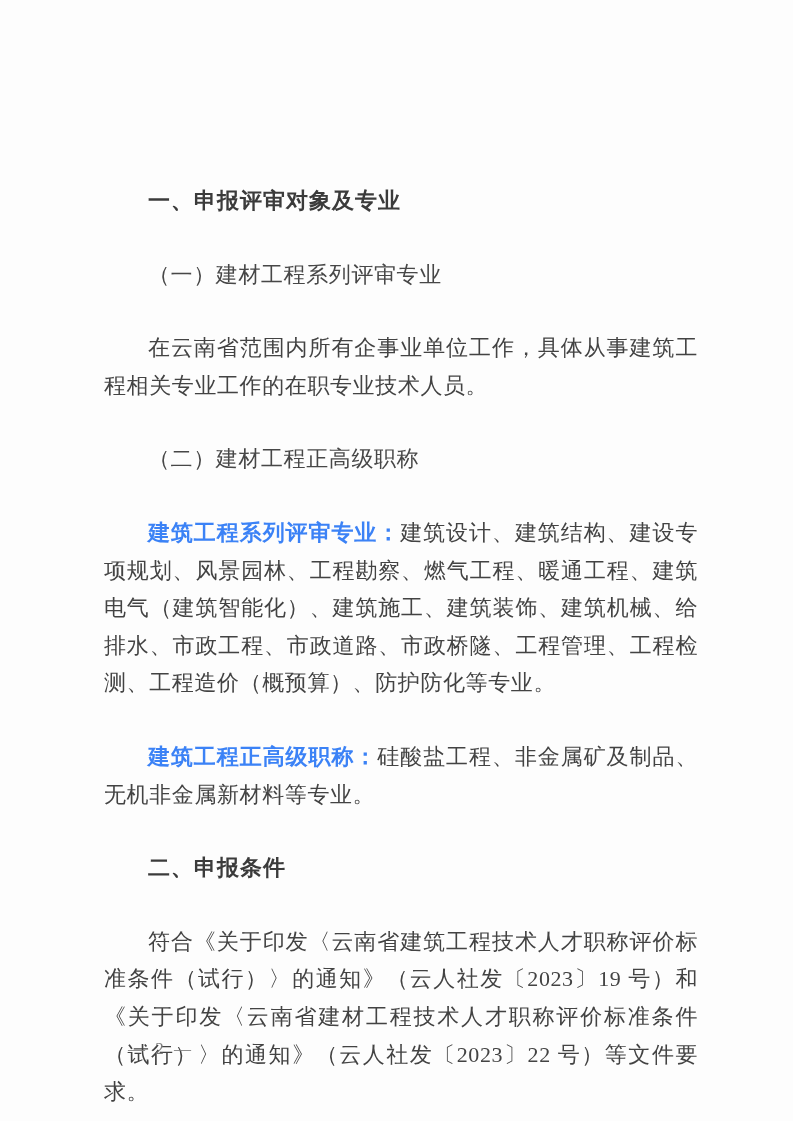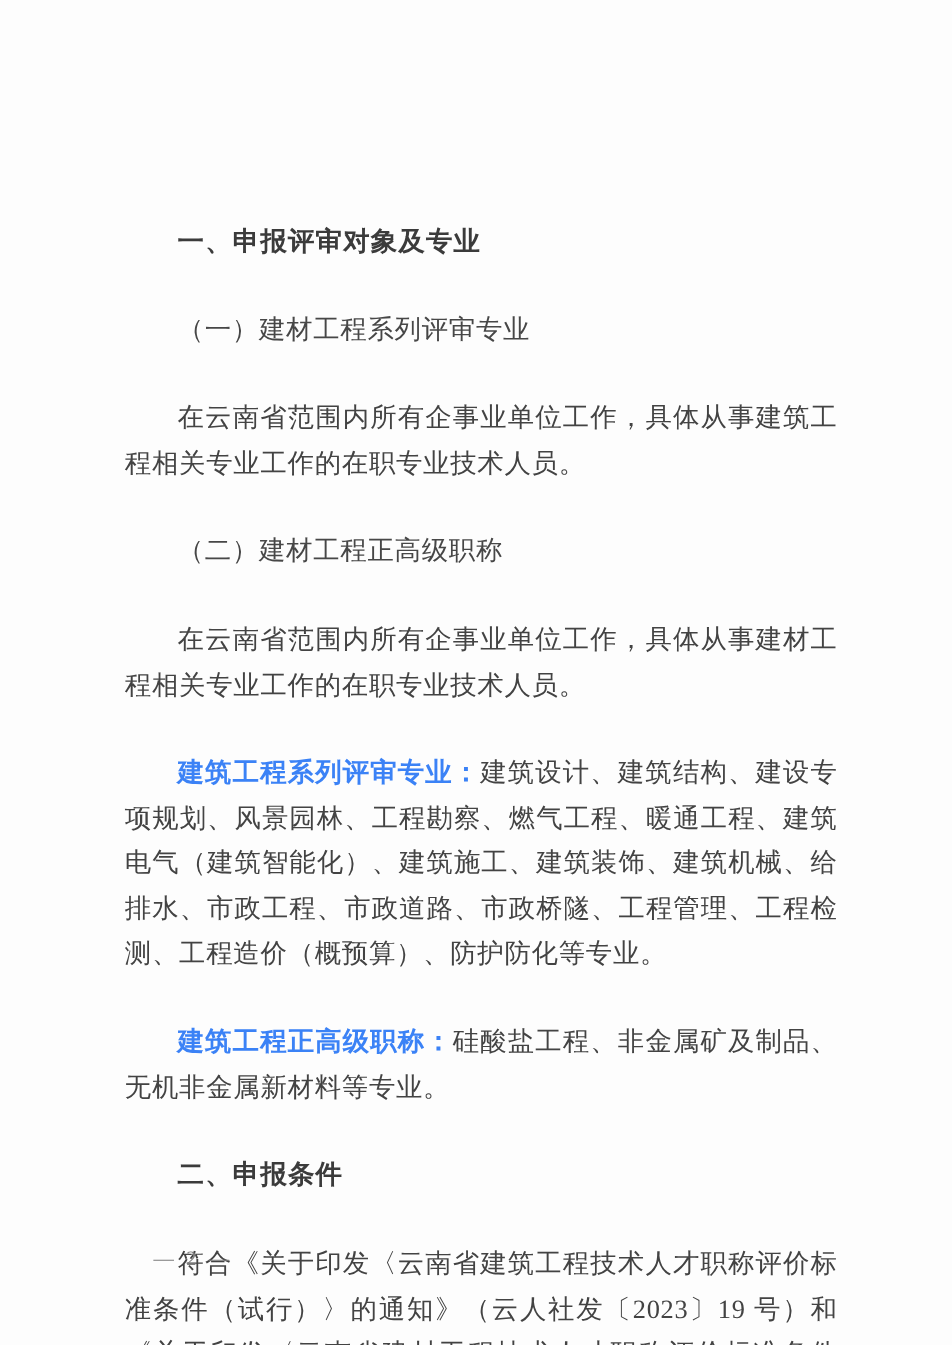--- a/index.html
+++ b/index.html
@@ -54,21 +54,20 @@
   <div class="content">
 
     <p class="para h1">一、申报评审对象及专业</p>
 
     <p class="para sub">（一）建材工程系列评审专业</p>
 
     <p class="para">在云南省范围内所有企事业单位工作，具体从事建筑工程相关专业工作的在职专业技术人员。</p>
 
     <p class="para sub">（二）建材工程正高级职称</p>
 
-    <p class="para">在云南省范围内所有企事业单位工作，具体从事建材工程相关专业工作的在职专业技术人员。</p>
 
     <p class="para"><span class="runin">建筑工程系列评审专业：</span><span>建筑设计、建筑结构、建设专项规划、风景园林、工程勘察、燃气工程、暖通工程、建筑电气（建筑智能化）、建筑施工、建筑装饰、建筑机械、给排水、市政工程、市政道路、市政桥隧、工程管理、工程检测、工程造价（概预算）、防护防化等专业。</span></p>
 
     <p class="para"><span class="runin">建筑工程正高级职称：</span><span>硅酸盐工程、非金属矿及制品、无机非金属新材料等专业。</span></p>
 
     <p class="para h1">二、申报条件</p>
 
 
     <p class="para">符合《关于印发〈云南省建筑工程技术人才职称评价标准条件（试行）〉的通知》（云人社发〔2023〕19 号）和《关于印发〈云南省建材工程技术人才职称评价标准条件（试行）〉的通知》（云人社发〔2023〕22 号）等文件要求。</p>
 

